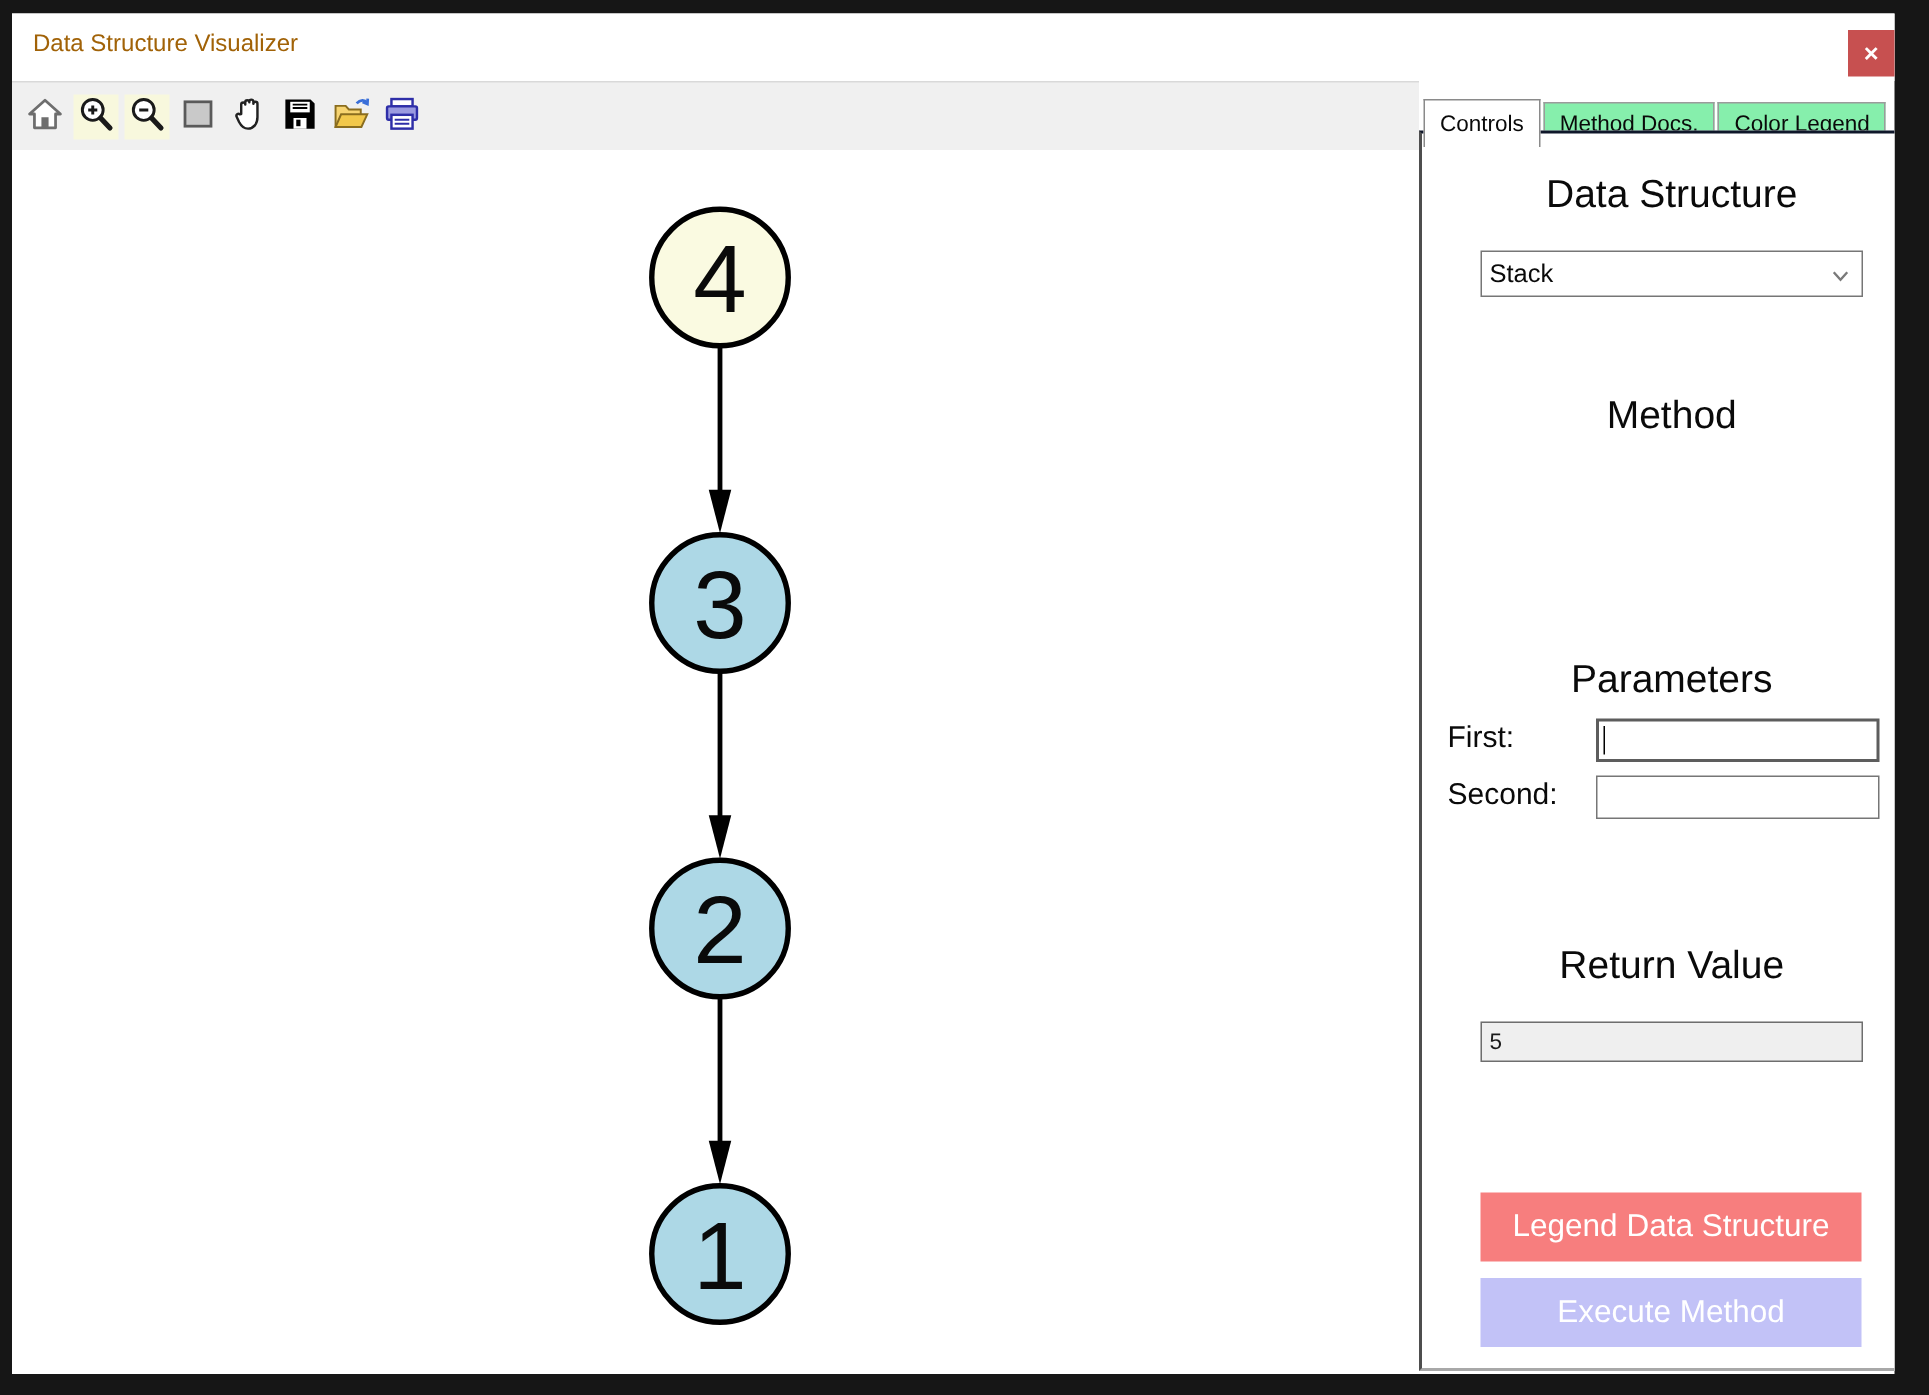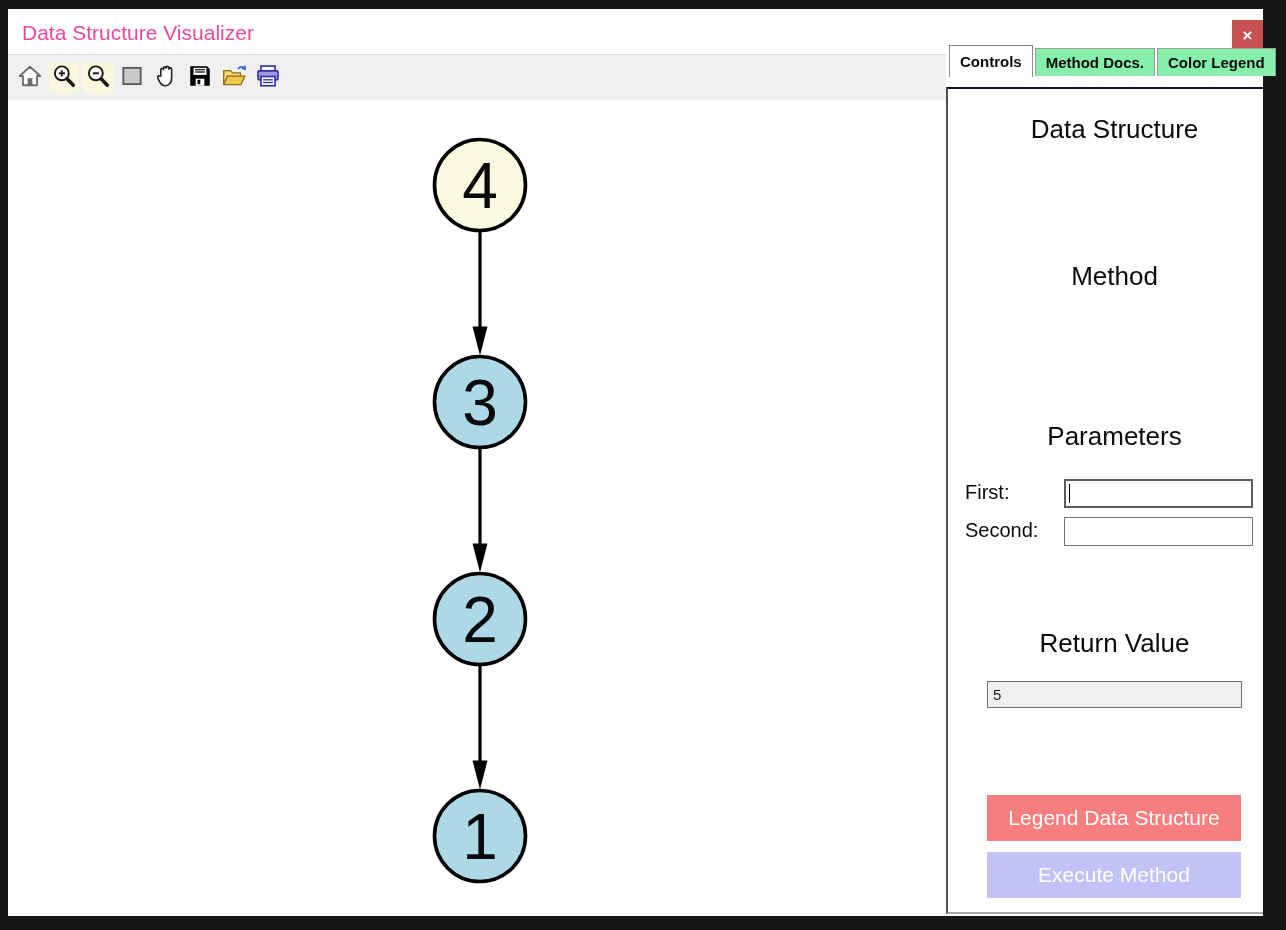--- a/index.html
+++ b/index.html
@@ -9,21 +9,21 @@
     background:#161616;
     font-family:"Liberation Sans", sans-serif;
     overflow:hidden;
   }
   .window {
     position:absolute; left:8px; top:9px; width:1255px; height:907px;
     background:#ffffff;
   }
   
   .titlebar { position:absolute; left:0; top:0; width:100%; height:45px; background:#ffffff; }
-  .title { position:absolute; left:14px; top:12px; font-size:21px; color:#ec4899; white-space:nowrap; }
+  .title { position:absolute; left:14px; top:12px; font-size:16px; color:#a16207; white-space:nowrap; }
   .close-btn {
     position:absolute; right:0; top:11px; width:31px; height:31px;
     border:none; color:#ffffff; font-size:17px; font-weight:bold;
     display:flex; align-items:center; justify-content:center; cursor:pointer;
     font-family:"Liberation Sans", sans-serif;
   }
   
   .toolbar {
     position:absolute; left:0; top:45px; width:938px; height:46px;
     background:#f0f0f0; border-top:1px solid #d9d9d9;
@@ -32,22 +32,22 @@
   .tool {
     width:30px; height:30px; border:none; background:transparent;
     display:flex; align-items:center; justify-content:center; cursor:pointer;
   }
   .tool.tinted { background:#f8f8dd; }
   .tool svg { width:26px; height:26px; }
   
   .canvas { position:absolute; left:0; top:91px; width:938px; height:816px; background:#ffffff; }
   
   .tabstrip {
-    position:absolute; left:941px; top:36px; height:31px;
-    display:flex; align-items:flex-end;font-weight:bold;
+    position:absolute; left:941px; top:57px; height:31px;
+    display:flex; align-items:center;
   }
   .tab {
     font-size:15px; color:#0a0a0a; background:#86efac;
     border:1px solid #9b9b9b; border-bottom:none;
     height:28px; padding:5px 10px 0 10px; margin-right:2px;
     white-space:nowrap; cursor:pointer; position:relative; z-index:1;
   }
   .tab.active {
     background:#ffffff; height:32px; padding-top:7px;
     border-color:#8a8a8a; z-index:3; margin-bottom:-1px;
@@ -184,24 +184,30 @@
 
   <div class="tabstrip">
     <div class="tab active">Controls</div>
     <div class="tab">Method Docs.</div>
     <div class="tab">Color Legend</div>
   </div>
 
   <div class="panel">
 
     <div class="heading" style="top:25px;">Data Structure</div>
+    <div class="combo" style="top:78px;">
+      <span>Stack</span>
+      <span class="chev"><svg width="14" height="14" viewBox="0 0 14 14">
+            <path d="M2.5 4.5 L7 9.5 L11.5 4.5" fill="none" stroke="#7a7a7a" stroke-width="1.6"></path>
+          </svg></span>
+    </div>
 
     <div class="heading" style="top:172px;">Method</div>
 
-    <div class="heading" style="top:332px;">Parameters</div>
+    <div class="heading" style="top:348px;">Parameters</div>
     <label class="param-label" style="top:392px;">First:</label>
     <input class="param-input" style="top: 390px;" value="">
     <span class="caret" style="top:395px;"></span>
     <label class="param-label" style="top:430px;">Second:</label>
     <input class="param-input" style="top: 428px; border: 1px solid rgb(118, 118, 118);" value="">
 
     <div class="heading" style="top:539px;">Return Value</div>
     <div class="return-field" style="top:592px;">5</div>
 
     <button class="action-btn" style="top: 706px; background: rgb(247, 126, 126);">Legend Data Structure</button>

